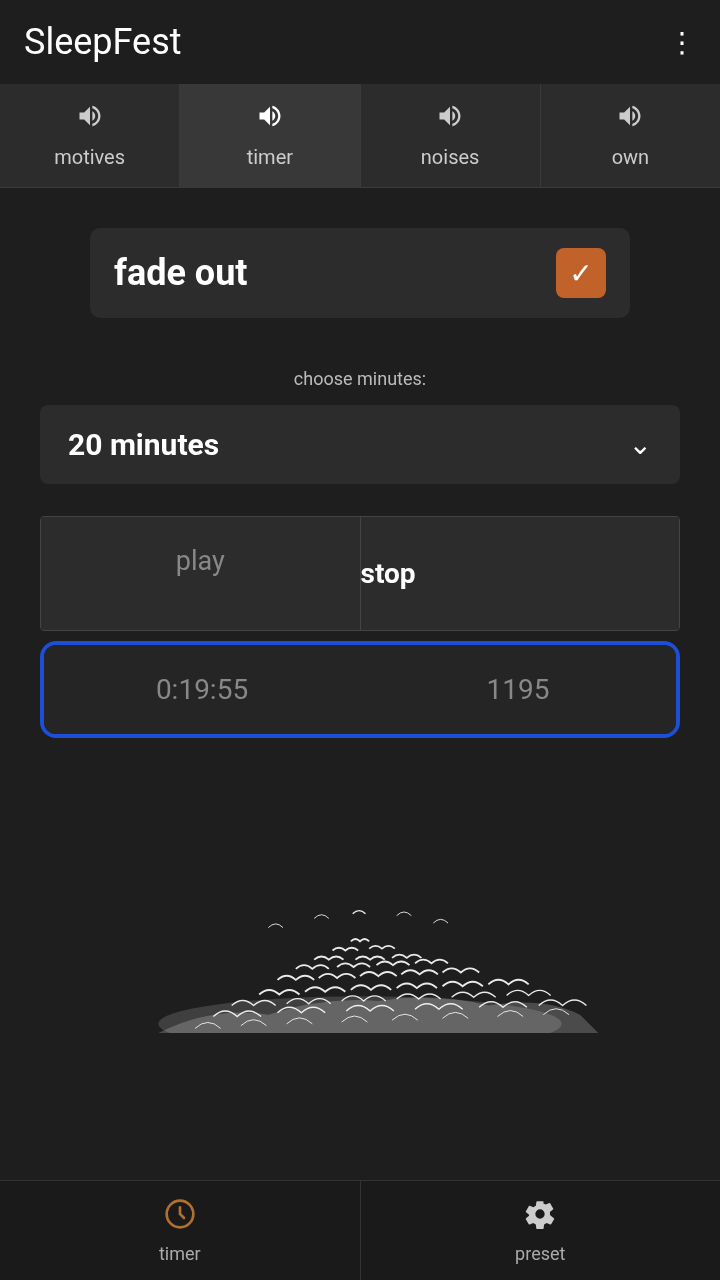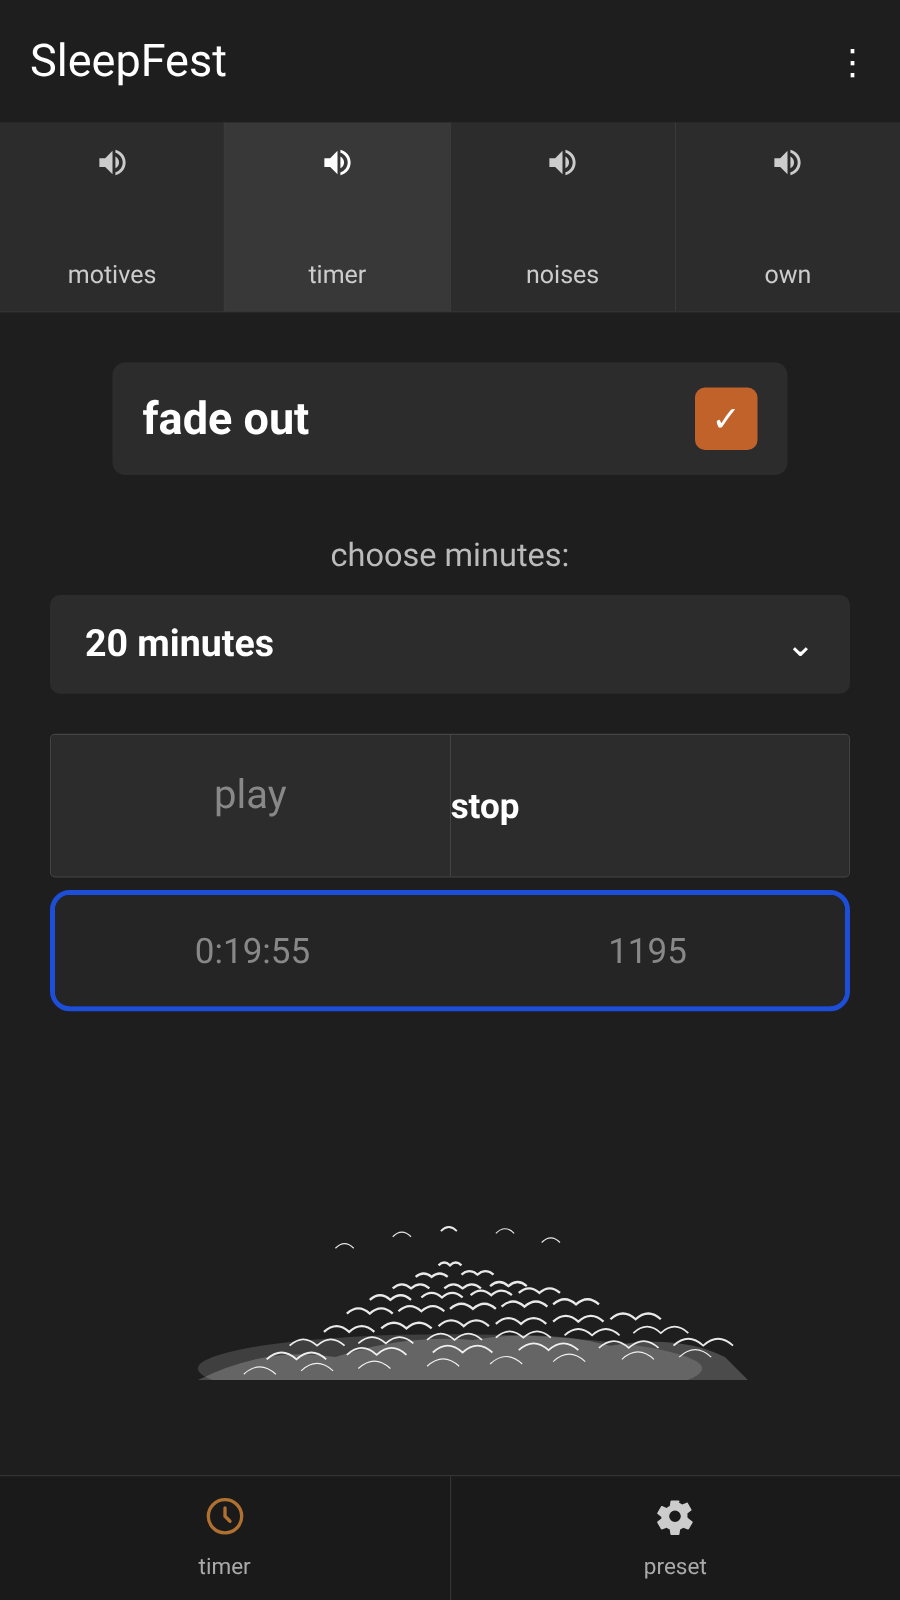--- a/index.html
+++ b/index.html
@@ -14,21 +14,21 @@
       display: flex;
       flex-direction: column;
     }
 
     
     .header {
       display: flex;
       align-items: center;
       justify-content: space-between;
       padding: 0 24px;
-      height: 98px;
+      height: 84px;
       background-color: #1e1e1e;
     }
 
     .header-title {
       font-size: 36px;
       font-weight: 400;
       color: #ffffff;
     }
 
     .header-menu-icon {
@@ -47,21 +47,20 @@
     .tab {
       flex: 1;
       display: flex;
       flex-direction: column;
       align-items: center;
       justify-content: center;
       padding: 18px 8px;
       cursor: pointer;
       border-right: 1px solid #3a3a3a;
       background-color: #2c2c2c;
-      gap: 48px;
     }
 
     .tab:last-child {
       border-right: none;
       justify-content: flex-end;
     }
 
     .tab.active {
       background-color: #383838;
     }
@@ -118,21 +117,21 @@
       cursor: pointer;
     }
 
     .checkbox-check {
       color: #ffffff;
       font-size: 28px;
     }
 
     
     .choose-minutes-label {
-      font-size: 26px;
+      font-size: 18px;
       color: #bbbbbb;
       margin-bottom: 16px;
       align-self: center;
     }
 
     .minutes-dropdown {
       width: 100%;
       max-width: 640px;
       background-color: #2c2c2c;
       border-radius: 8px;
@@ -164,21 +163,21 @@
       border: 1px solid #444444;
       border-radius: 4px;
       overflow: hidden;
     }
 
     .play-button {
       flex: 1;
       padding: 28px 0;
       background-color: #2c2c2c;
       color: #888888;
-      font-size: 32px;
+      font-size: 27px;
       text-align: center;
       cursor: pointer;
       border-right: 1px solid #444444;
     }
 
     .stop-button {
       flex: 1;
       padding: 40px 0;
       background-color: #2c2c2c;
       color: #ffffff;

